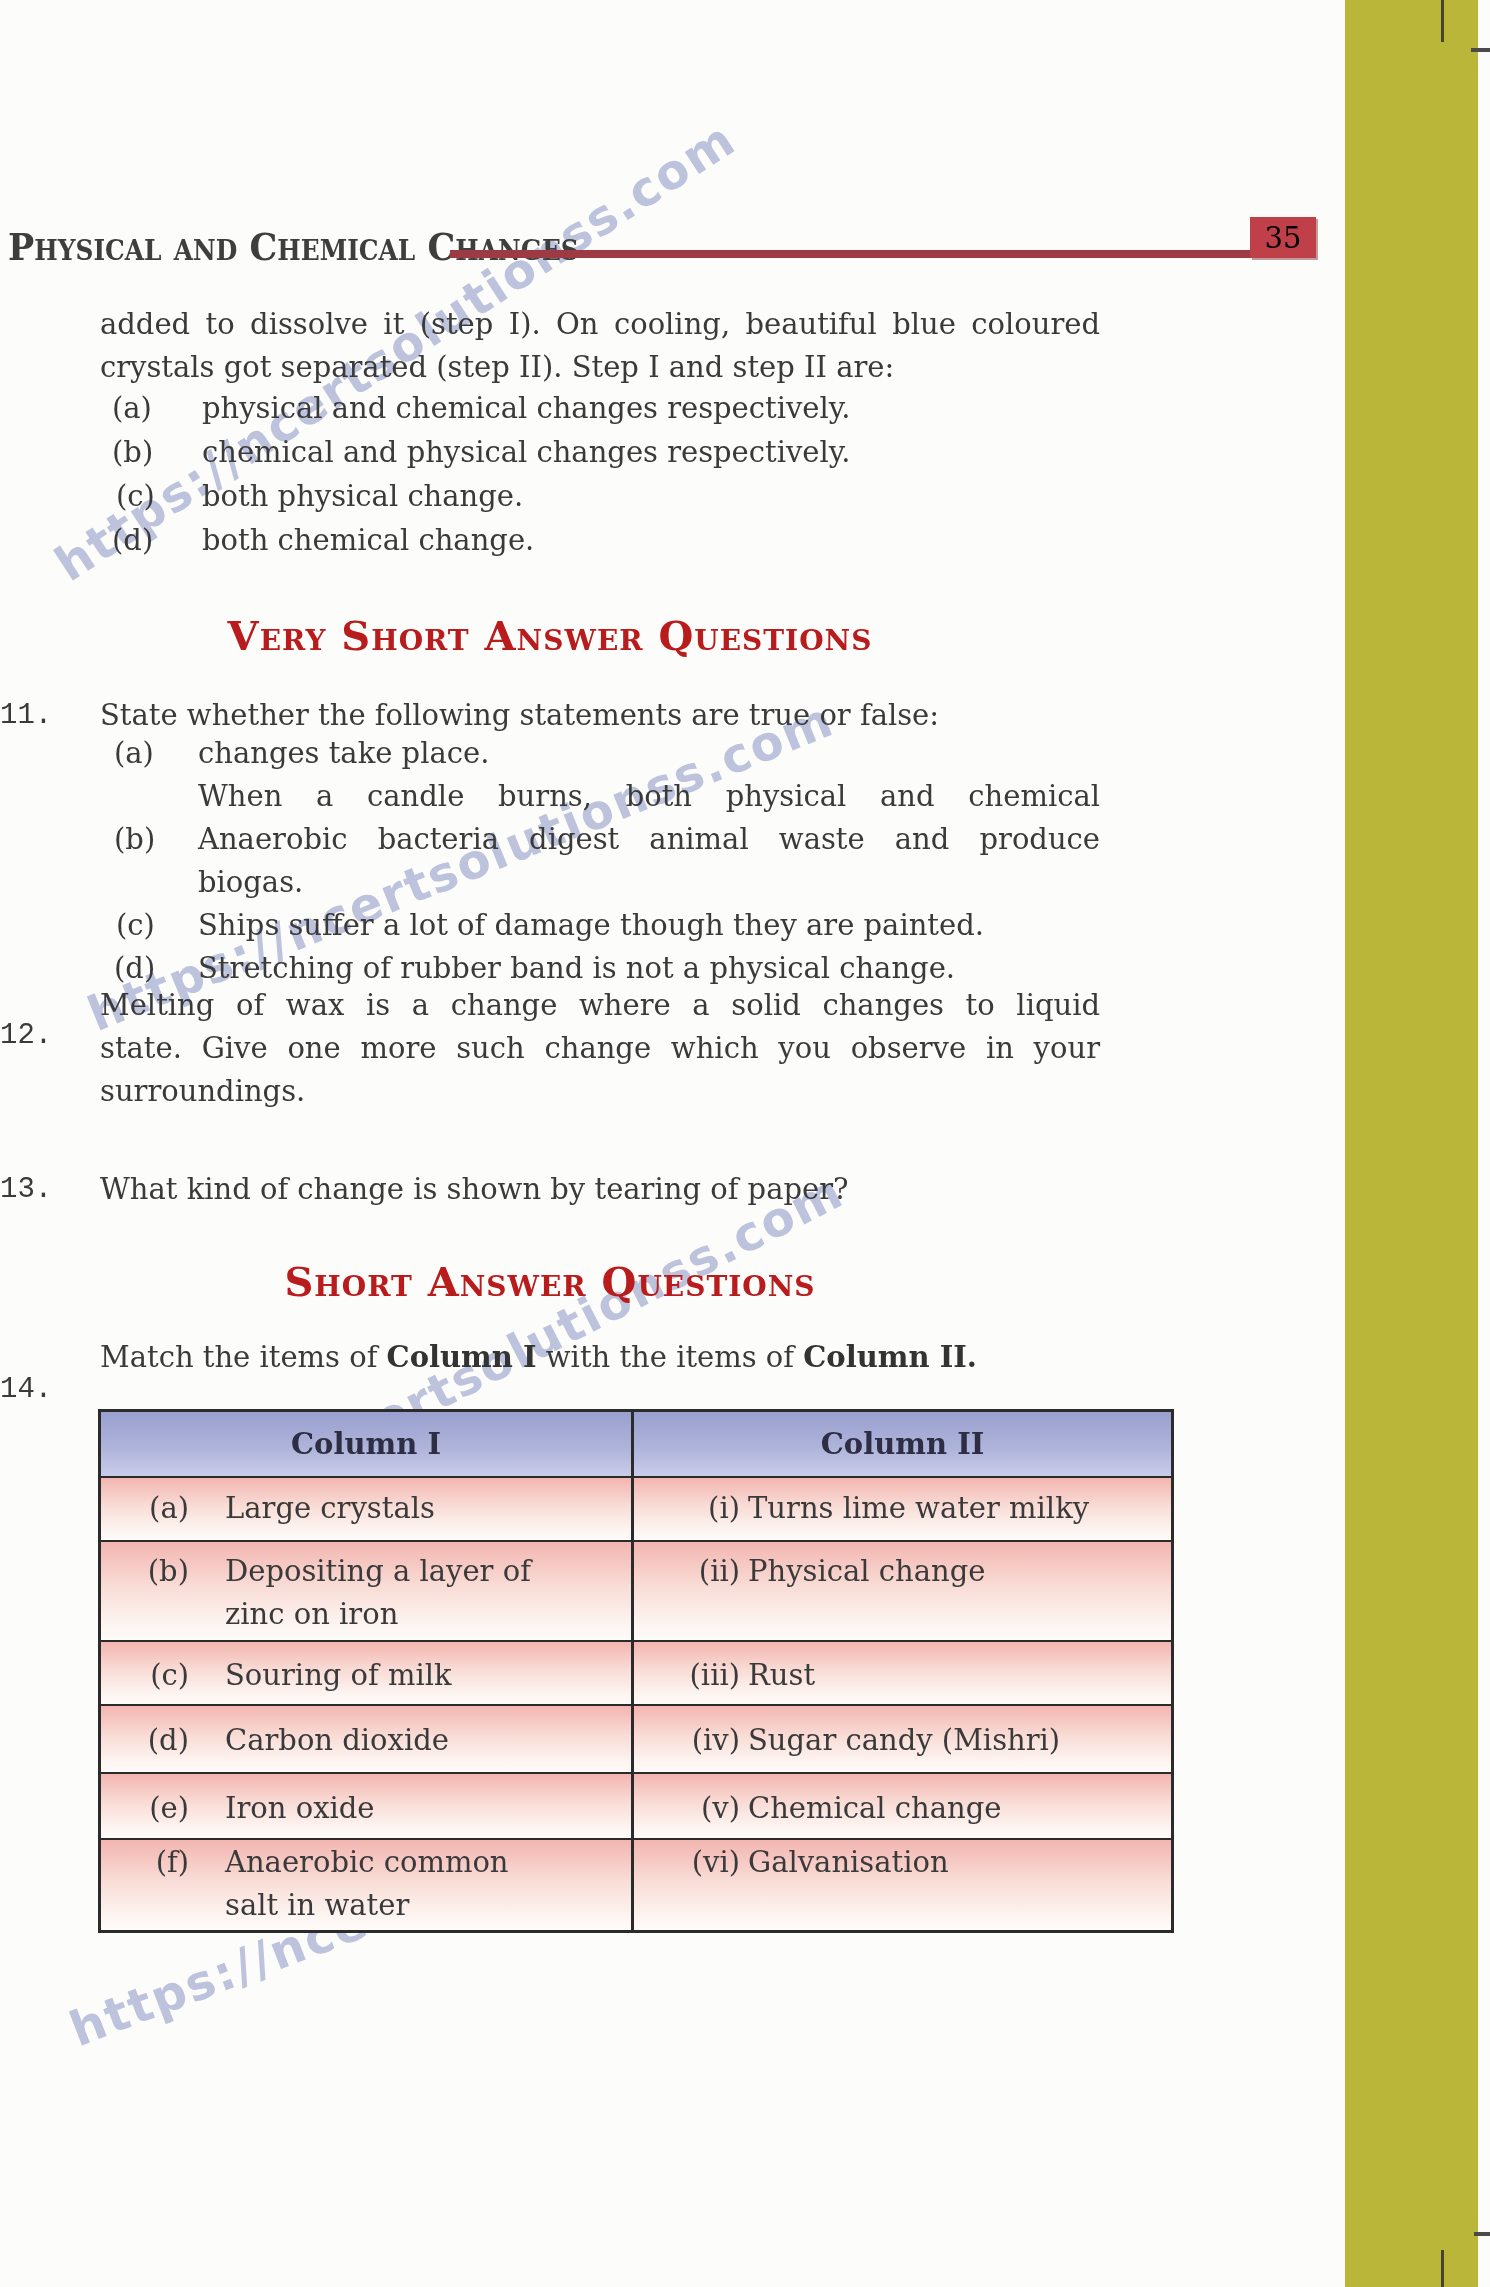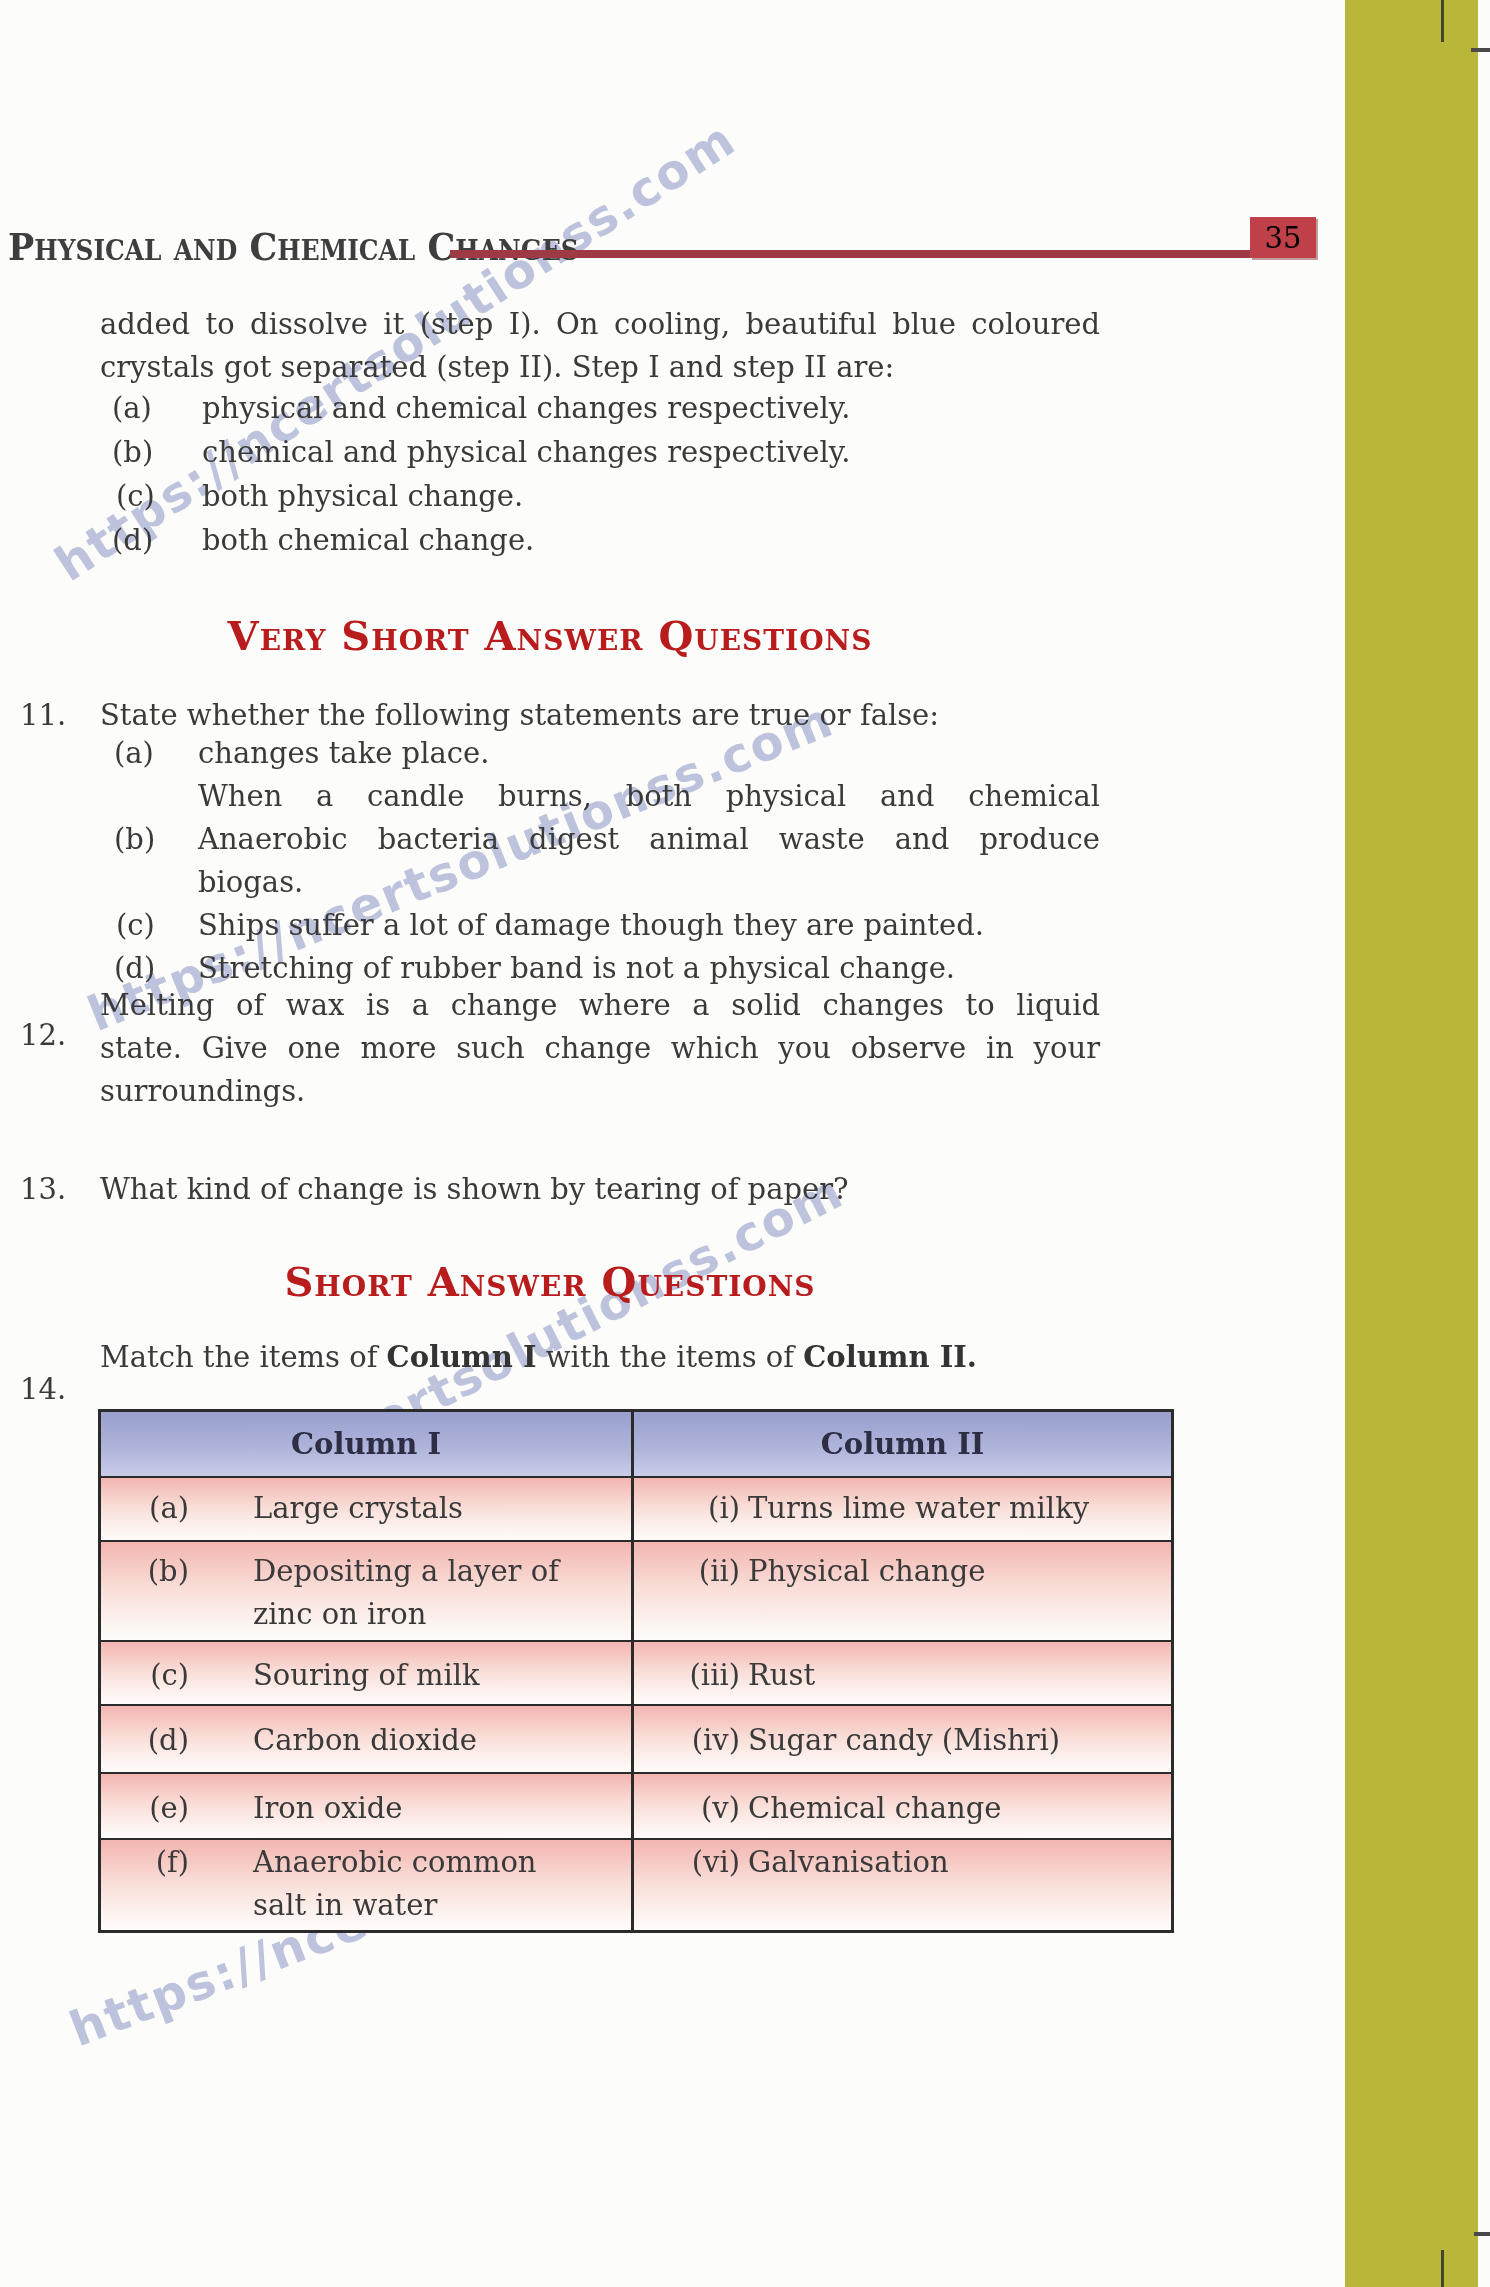--- a/index.html
+++ b/index.html
@@ -13,21 +13,21 @@
   .doc-title{left:8px;top:224px;font-size:38px;font-weight:bold;color:#3e3e3e;
              font-variant:small-caps;letter-spacing:0px;transform:scaleX(.92);
              transform-origin:left top;white-space:nowrap;}
   .head-rule{left:450px;top:250px;width:800px;height:8px;background:#9e3a44;}
   .page-badge{left:1250px;top:217px;width:66px;height:41px;background:#c04049;
               color:#000000;font-size:29px;display:flex;align-items:center;justify-content:center;
               box-shadow:2px 2px 0 rgba(120,40,45,.45);}
   
   .bline{font-size:29px;line-height:43px;white-space:normal;}
   .just{text-align:justify;text-align-last:justify;}
-  .qnum{left:20px;width:60px;font-size:29px;line-height:43px;}
+  .qnum{left:0;width:60px;font-size:29px;line-height:43px;font-family:Liberation Mono, monospace;}
   .optlab{font-size:29px;line-height:43px;}
   .sec-head{left:100px;width:900px;text-align:center;font-variant:small-caps;
             font-weight:bold;font-size:40px;color:#b91c1c;letter-spacing:1px;white-space:nowrap;}
   b.cbold{color:#333;}
   
   .wm{font-family:"DejaVu Sans","Liberation Sans",sans-serif;font-weight:bold;
       font-size:48px;letter-spacing:2px;color:rgba(128,138,192,.5);white-space:nowrap;
       transform-origin:left top;pointer-events:none;}
   
   .mtable{left:98px;top:1409px;width:1076px;border:3px solid #2b2b2b;box-sizing:border-box;}
@@ -35,21 +35,21 @@
   .trow + .trow{border-top:2px solid #2b2b2b;}
   .trow.hdr{height:64px;background:linear-gradient(180deg,#99a0ce 0%,#aeb3da 55%,#c9cce9 100%);}
   .trow.pink{background:linear-gradient(180deg,#f3b5b0 0%,#f9dcd6 45%,#fdf5f2 85%,#fefbf9 100%);}
   .h-a{height:62px;} .h-b{height:98px;} .h-c{height:62px;}
   .h-d{height:66px;} .h-e{height:64px;} .h-f{height:90px;}
   .tc1{width:533px;border-right:3px solid #2b2b2b;box-sizing:border-box;display:flex;}
   .tc2{flex:1;display:flex;}
   .hcell{align-items:center;justify-content:center;font-size:29px;font-weight:bold;color:#2d2d44;}
   .lab1{width:88px;text-align:right;flex:none;}
   .lab2{width:106px;text-align:right;flex:none;}
-  .ctxt1{margin-left:64px;}
+  .ctxt1{margin-left:36px;}
   .ctxt2{margin-left:8px;}
   .cellpad{font-size:29px;line-height:43px;}
   .pt9{padding-top:9px;} .pt8{padding-top:8px;} .pt12{padding-top:12px;}
   .pt14{padding-top:13px;} .pt0{padding-top:1px;}
 </style>
 </head>
 <body>
 
 <div class="abs wm" style="left:45px;top:545px;transform:rotate(-33deg);">https://ncertsolutionss.com</div>
 <div class="abs wm" style="left:80px;top:990px;transform:rotate(-22deg);">https://ncertsolutionss.com</div>

